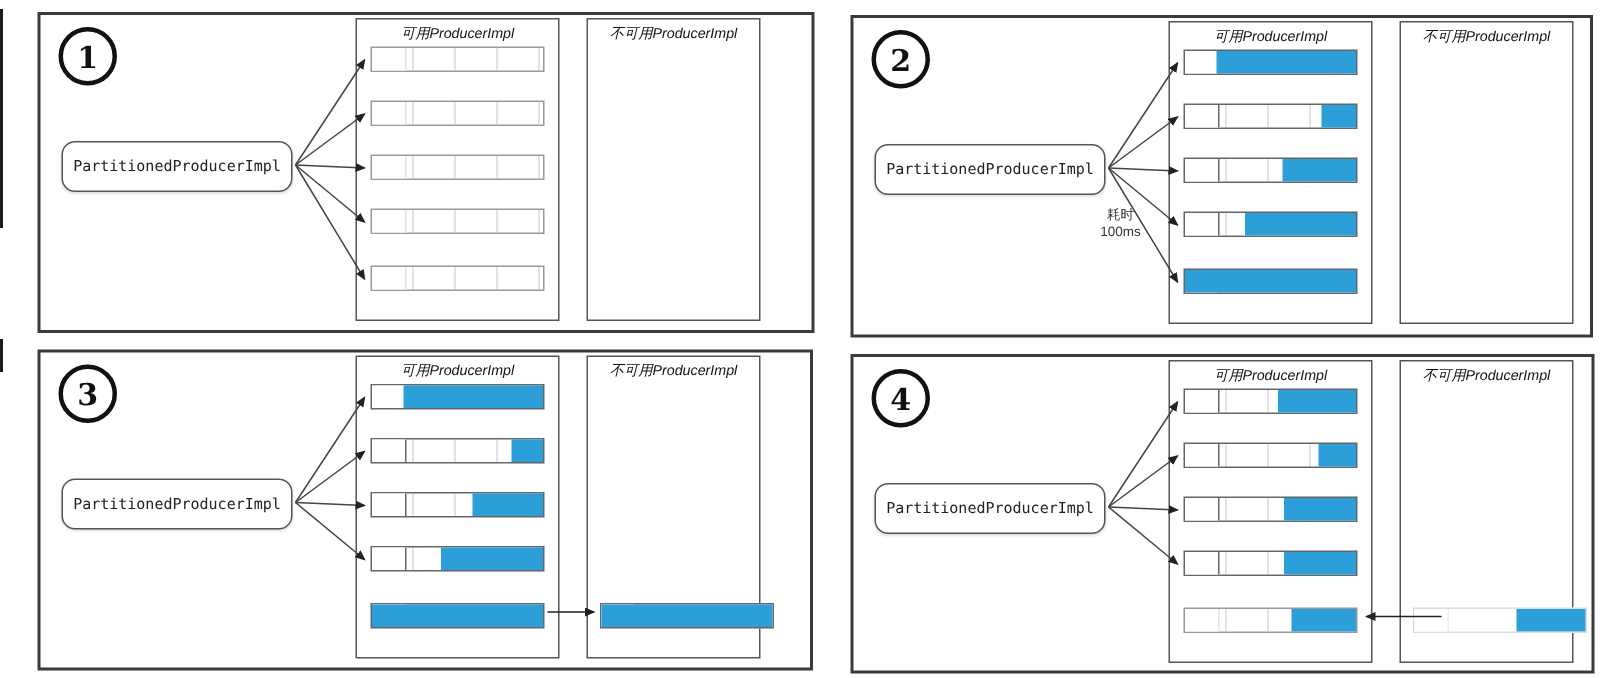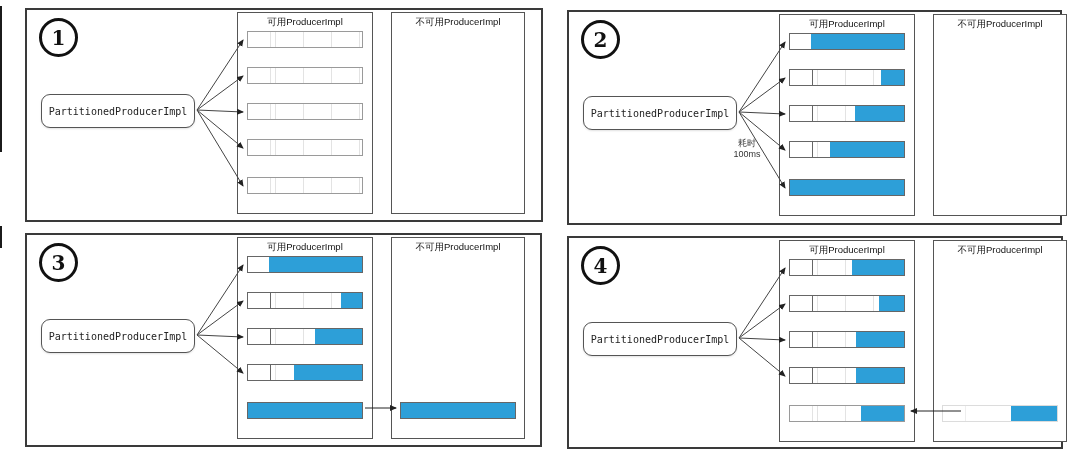--- a/index.html
+++ b/index.html
@@ -11,23 +11,23 @@
   #p3{left:25px;top:233px;width:517px;height:214px;}
   #p4{left:567px;top:236px;width:496px;height:213px;}
 
   .badge{position:absolute;left:12px;top:8px;width:33px;height:33px;border:3px solid #111;
          border-radius:50%;display:flex;align-items:center;justify-content:center;
          font-family:"DejaVu Serif",serif;font-weight:bold;font-size:20px;color:#111;background:#fff;}
   .producer{position:absolute;left:14px;top:84px;width:152px;height:32px;border:1.5px solid #555;
             border-radius:9px;display:flex;align-items:center;justify-content:center;
             font-family:"DejaVu Sans Mono",monospace;font-size:10px;color:#222;background:#fff;
             box-shadow:0 1px 2px rgba(0,0,0,0.12);}
-  .container{position:absolute;top:2px;height:202px;border:1.5px solid #555;background:#fff;box-sizing:border-box;}
+  .container{position:absolute;top:2px;height:202px;border:1.5px solid #555;background:#fff;box-sizing:border-box;font-style:italic;}
   .avail{left:210px;width:136px;}
-  .unavail{left:364px;width:134px;}
+  .unavail{left:364px;width:116px;}
   .ctitle{position:absolute;top:3px;left:0;right:0;text-align:center;font-size:9.5px;color:#111;white-space:nowrap;}
 
   .qbar{position:absolute;left:9px;width:116px;height:17px;border:1px solid #666;background-color:#fff;
         background-image:repeating-linear-gradient(to right,transparent 0 27px,#e3e3e3 27px 28px);
         box-sizing:border-box;}
   .qbar .head{position:absolute;left:0;top:0;bottom:0;width:19%;border-right:1px solid #666;background:#fff;}
   .qbar.plain{border-color:#9a9a9a;}
   .qbar.plain .head{border-right-color:#e3e3e3;}
   .qbar.faint{border-color:#dcdcdc;background-image:none;}
   .qbar.faint .head{border-right-color:#eeeeee;}

